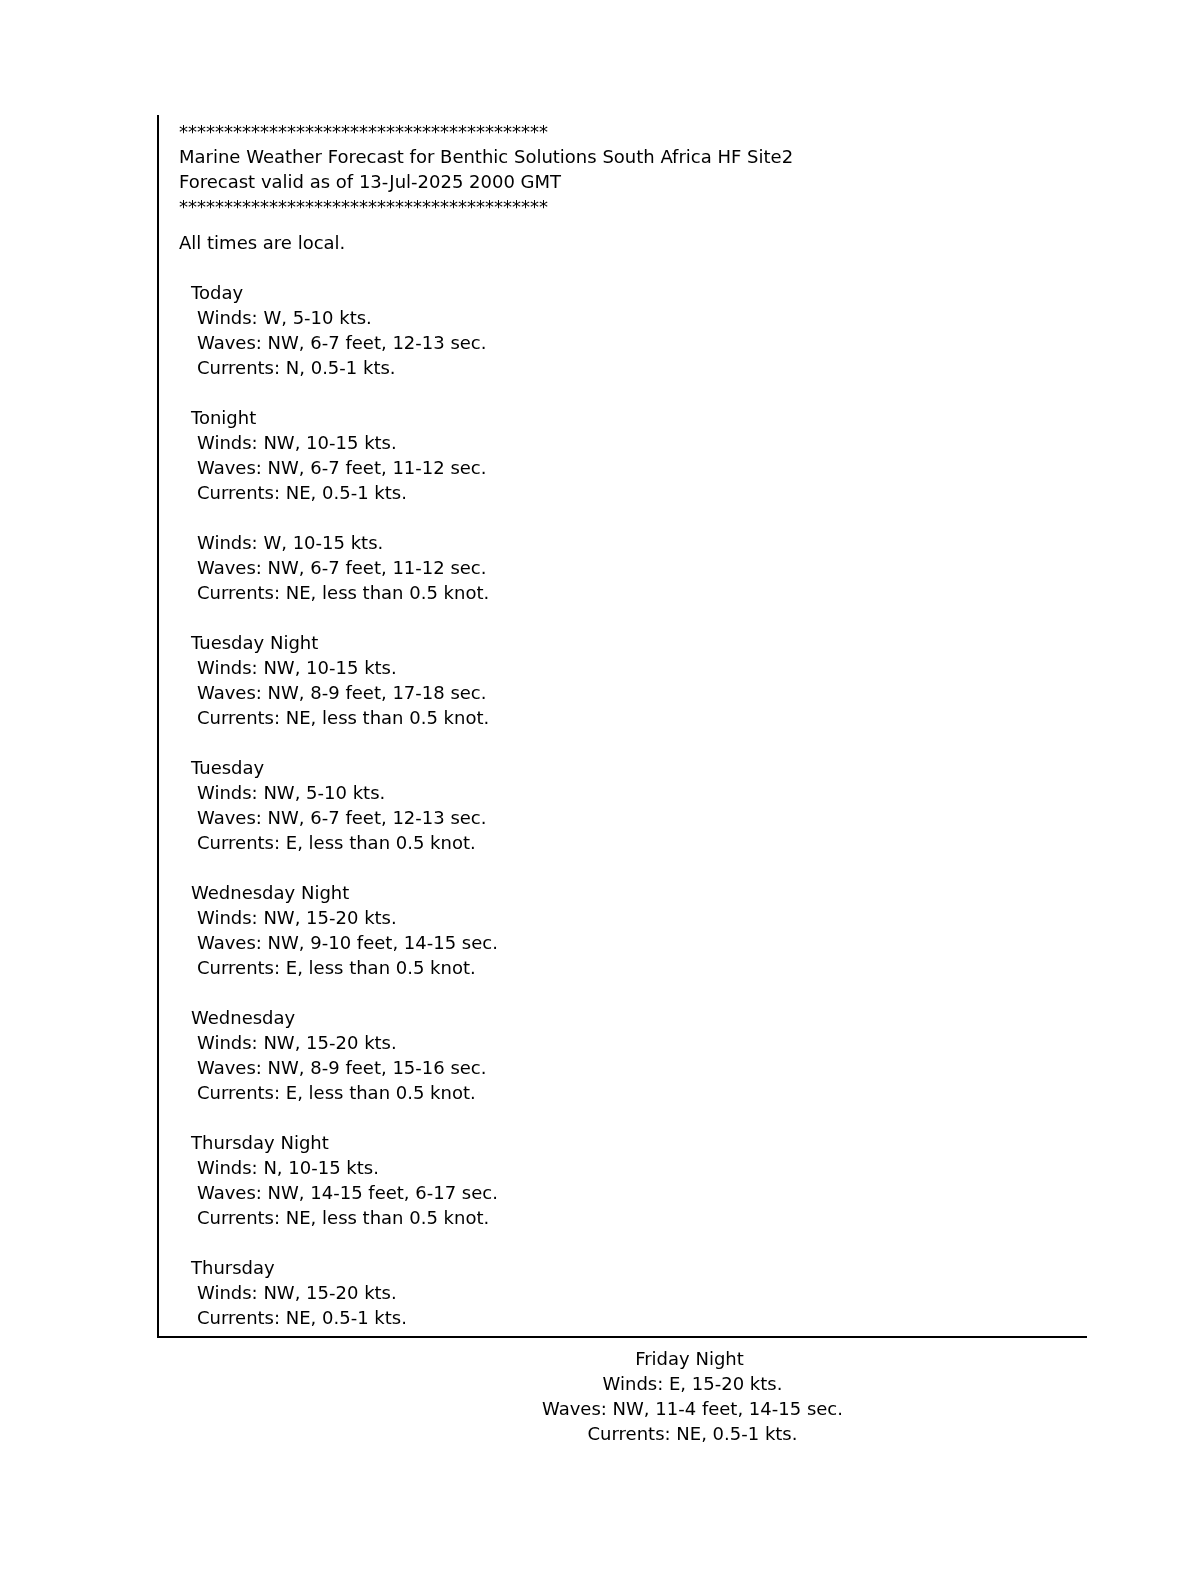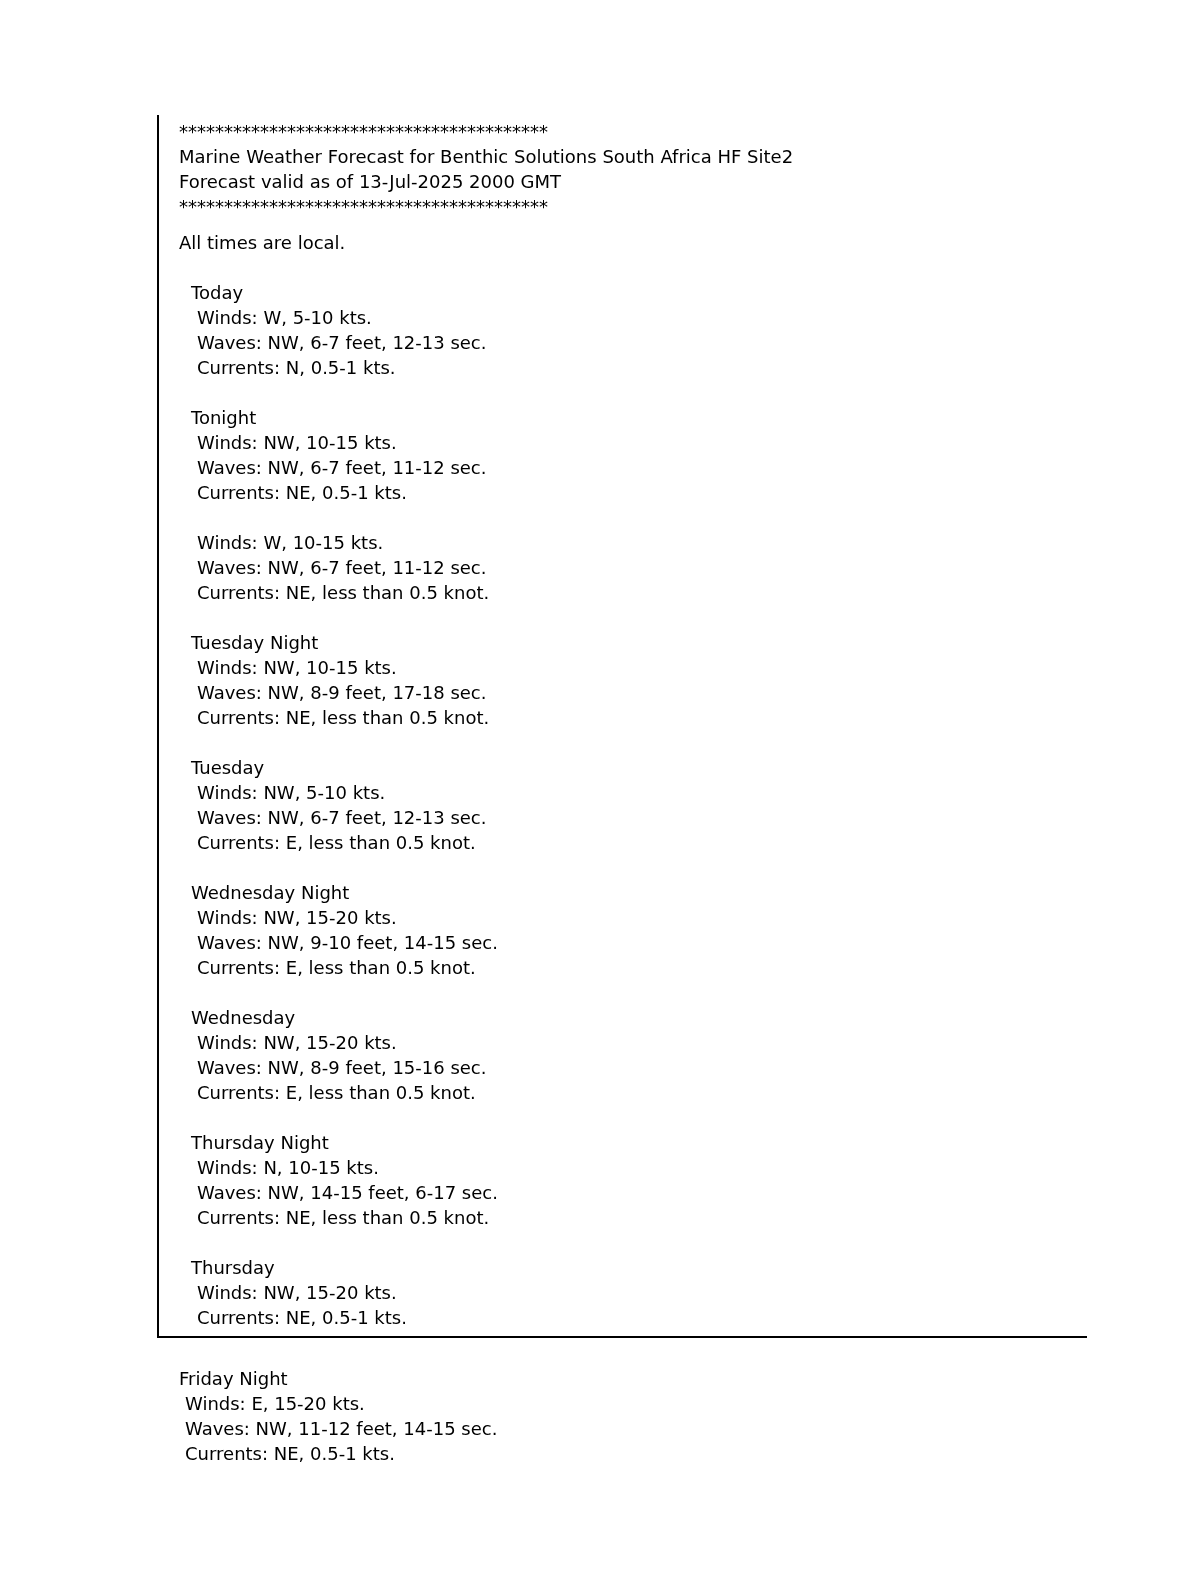--- a/index.html
+++ b/index.html
@@ -34,21 +34,22 @@
   }
   .section {
     margin-top: 25px;
     margin-left: 12px;
   }
   .note-line {
     margin-top: 11px;
   }
   .after-box {
     margin-left: 179px;
-    margin-top: 28px;
+    margin-top: 8px;
+    text-align: center;
   }
 </style>
 </head>
 <body>
 
 <div class="quote-box">
   <div class="line">*****************************************</div>
   <div class="line">Marine Weather Forecast for Benthic Solutions South Africa HF Site2</div>
   <div class="line">Forecast valid as of 13-Jul-2025 2000 GMT</div>
   <div class="line">*****************************************</div>
@@ -112,15 +113,15 @@
   <div class="section">
     <div class="line">Thursday</div>
     <div class="line detail">Winds: NW, 15-20 kts.</div>
     <div class="line detail">Currents: NE, 0.5-1 kts.</div>
   </div>
 </div>
 
 <div class="after-box">
   <div class="line">Friday Night</div>
   <div class="line detail">Winds: E, 15-20 kts.</div>
-  <div class="line detail">Waves: NW, 11-12 feet, 14-15 sec.</div>
+  <div class="line detail">Waves: NW, 11-4 feet, 14-15 sec.</div>
   <div class="line detail">Currents: NE, 0.5-1 kts.</div>
 </div>
 
 </body></html>

